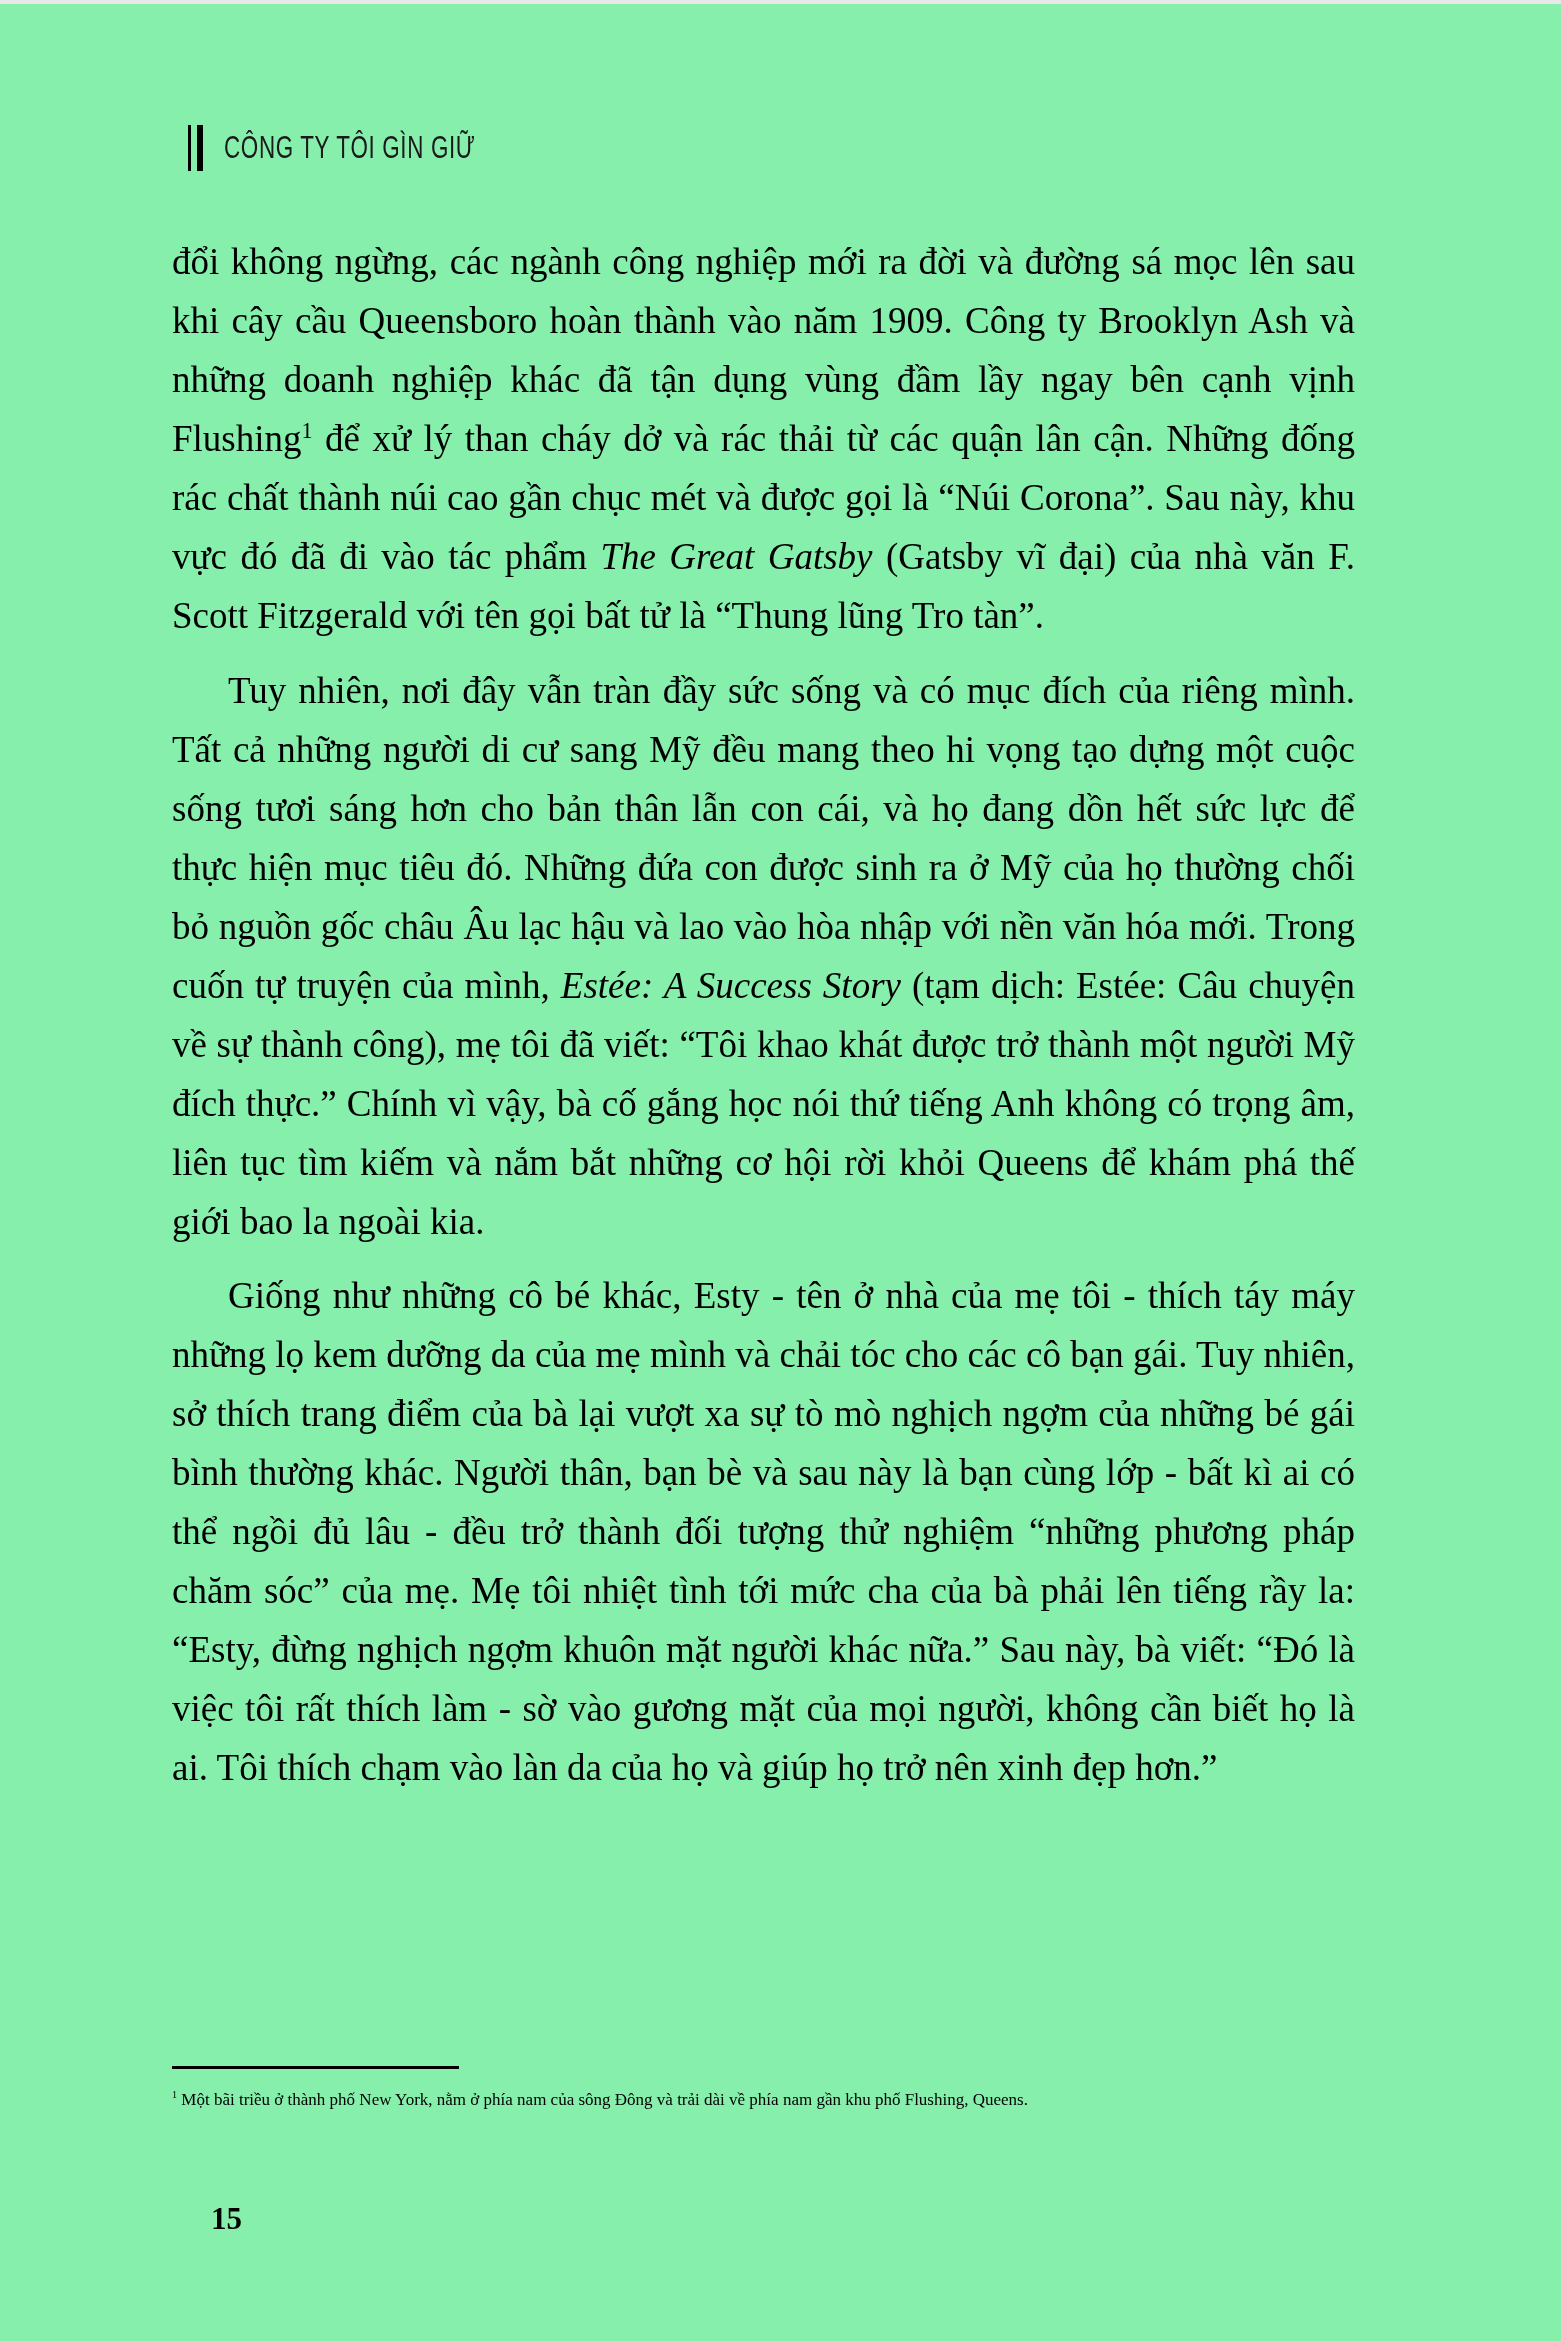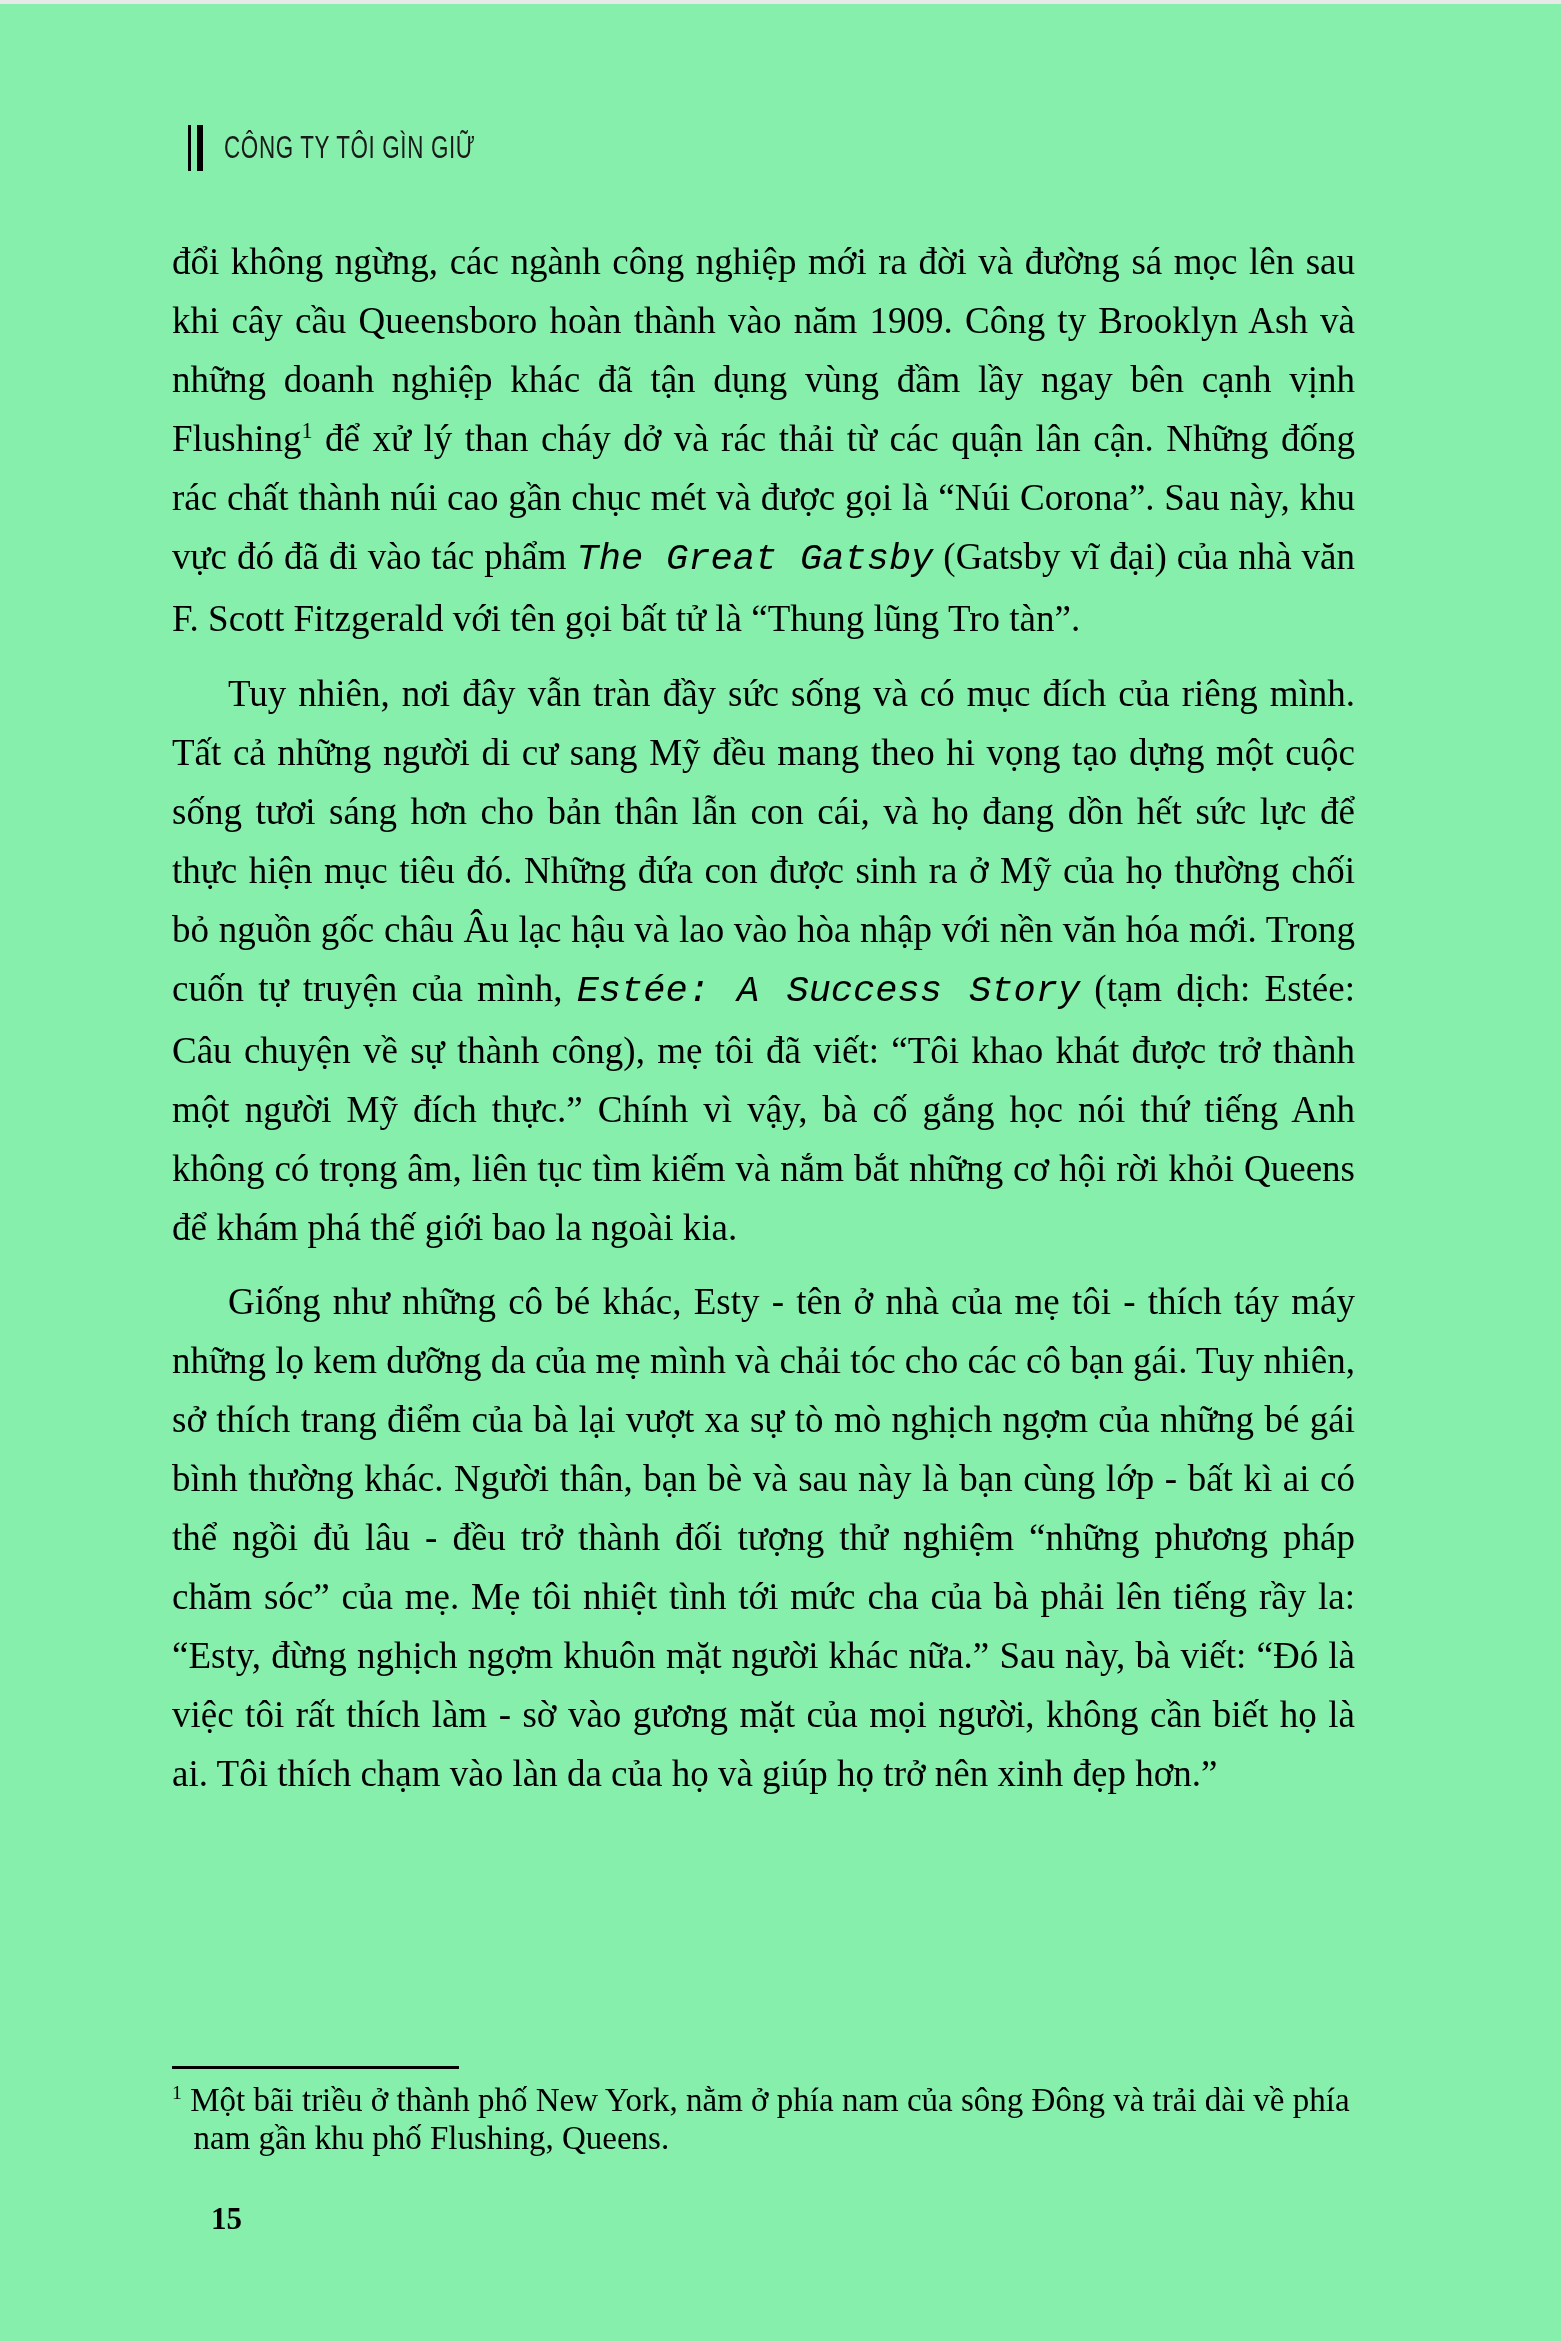--- a/index.html
+++ b/index.html
@@ -30,26 +30,26 @@
     color:#1a1a1a;
   }
   
   .body-text{
     position:absolute;top:228px;left:172px;width:1183px;
     font-size:37px;line-height:59px;
     text-align:justify;
   }
   .body-text p{margin:0 0 15.7px 0;}
   .body-text p.indent{text-indent:56px;}
-  .italic{font-style:italic;font-family:Liberation Mono, monospace;}
+  .italic{font-style:italic;}
   sup{font-size:60%;line-height:0;vertical-align:super;}
   
   .footnote{
     position:absolute;left:172px;top:2062px;width:1194px;
-    font-size:33px;line-height:38px;
+    font-size:17px;line-height:38px;
   }
   .footnote-rule{
     width:287px;height:0;
     border-top:3.3px solid #000;
     margin:0 0 11.6px 0;
   }
   .footnote-text{padding-left:21.5px;text-indent:-21.5px;}
   
   .page-number{
     position:absolute;left:211px;top:2197px;

